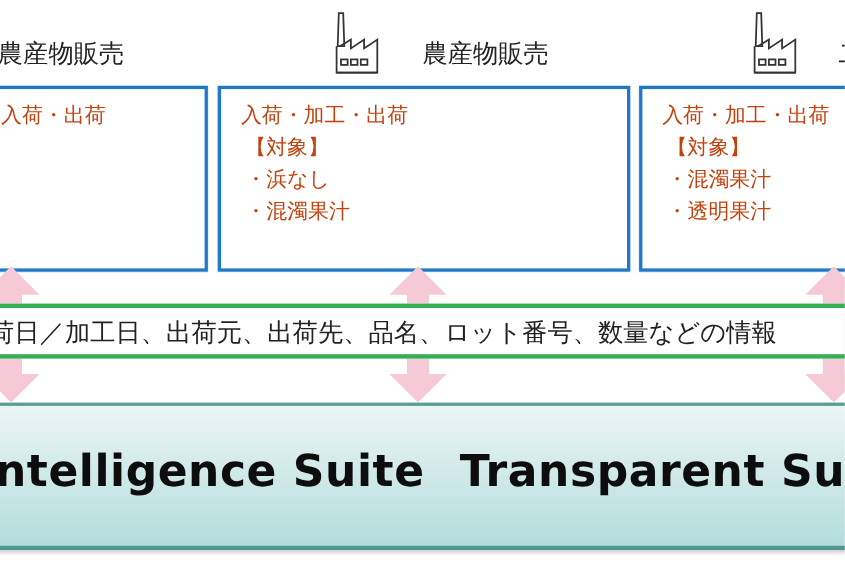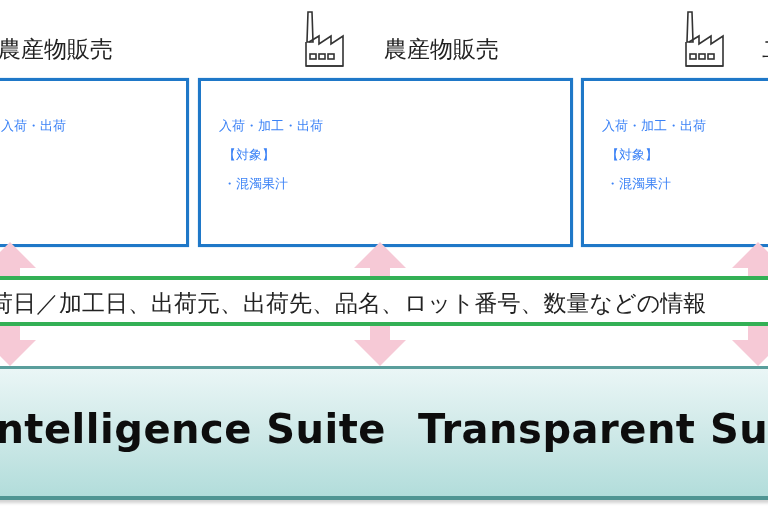--- a/index.html
+++ b/index.html
@@ -12,21 +12,21 @@
   .stage-title {
     position:absolute; top:34px; font-size:23px; line-height:30px;
     white-space:nowrap; color:#222;
   }
   .factory { position:absolute; top:8px; width:44px; height:60px; }
   .box {
     position:absolute; top:78px; height:169px;
     border:3px solid #1f78c8; box-sizing:border-box; background:#fff;
     box-shadow: 0 0 1px #7ab4e6;
   }
-  .box-lines { position:absolute; left:18px; top:10px; font-size:13px; line-height:29px; white-space:nowrap; color:#3b82f6;margin-top:20px; }
+  .box-lines { position:absolute; left:18px; top:10px; font-size:19px; line-height:29px; white-space:nowrap; color:#c2410c; }
   .box-lines div { white-space:nowrap; }
   .indent { padding-left:4px;font-family:Liberation Serif, serif; }
   .arrow { position:absolute; top:242px; width:60px; height:124px; }
   .info-bar {
     position:absolute; left:-10px; top:276px; width:800px; height:50px;
     border-top:4px solid #33b055; border-bottom:4px solid #33b055;
     box-sizing:border-box; background:#fff;
   }
   .info-text {
     position:absolute; left:0; top:8px; font-size:23px; line-height:30px; white-space:nowrap; color:#222;
@@ -75,29 +75,31 @@
 <div class="box" style="left:-12px; width:201px;">
   <div class="box-lines" style="left:10px;">
     <div>入荷・出荷</div>
   </div>
 </div>
 
 <div class="box" style="left:198px; width:375px;">
   <div class="box-lines">
     <div>入荷・加工・出荷</div>
     <div class="indent">【対象】</div>
+    <div class="indent">・浜なし</div>
     <div class="indent">・混濁果汁</div>
   </div>
 </div>
 
 <div class="box" style="left:581px; width:200px;">
   <div class="box-lines">
     <div>入荷・加工・出荷</div>
     <div class="indent">【対象】</div>
     <div class="indent">・混濁果汁</div>
+    <div class="indent">・透明果汁</div>
   </div>
 </div>
 
 <svg class="arrow" style="left:-20px;" viewBox="0 0 60 124">
   <path d="M30 0 L56 26 L40 26 L40 98 L56 98 L30 124 L4 98 L20 98 L20 26 L4 26 Z" fill="#f6c9d6"></path>
 </svg>
 <svg class="arrow" style="left:350px;" viewBox="0 0 60 124">
   <path d="M30 0 L56 26 L40 26 L40 98 L56 98 L30 124 L4 98 L20 98 L20 26 L4 26 Z" fill="#f6c9d6"></path>
 </svg>
 <svg class="arrow" style="left:728px;" viewBox="0 0 60 124">

